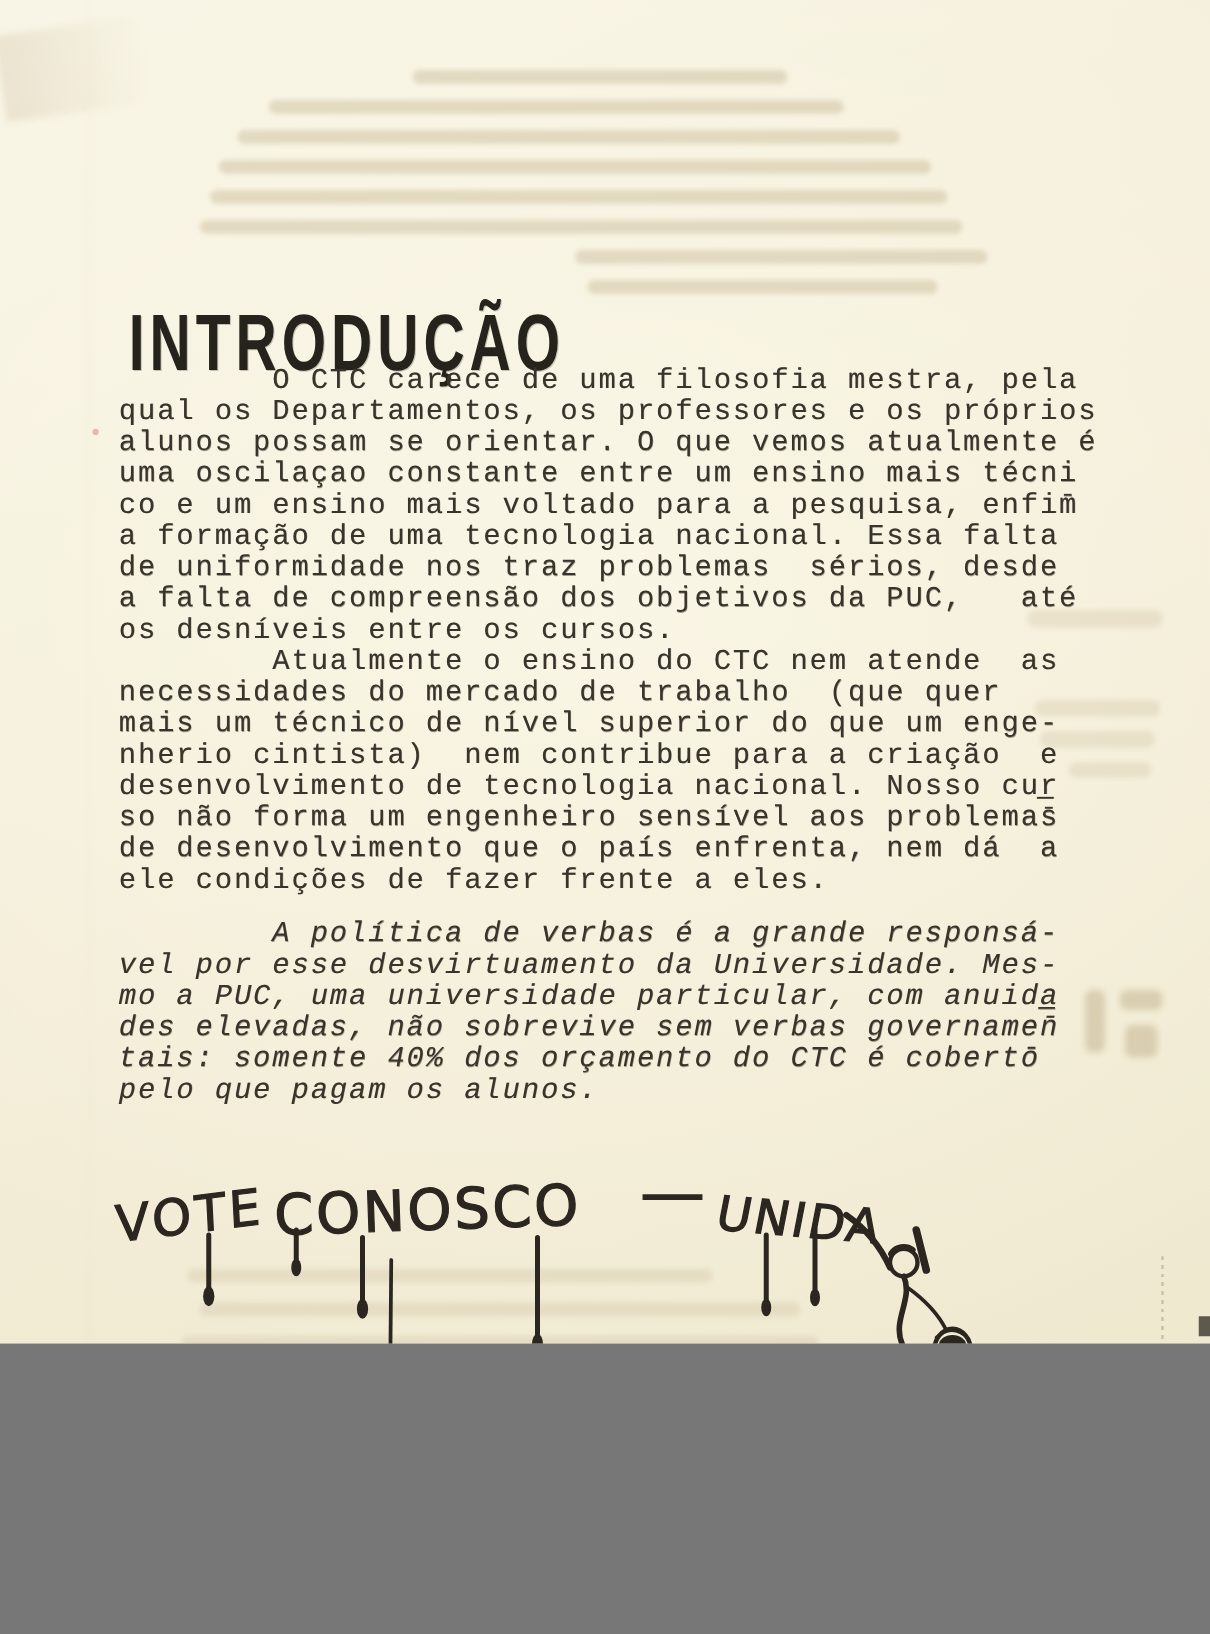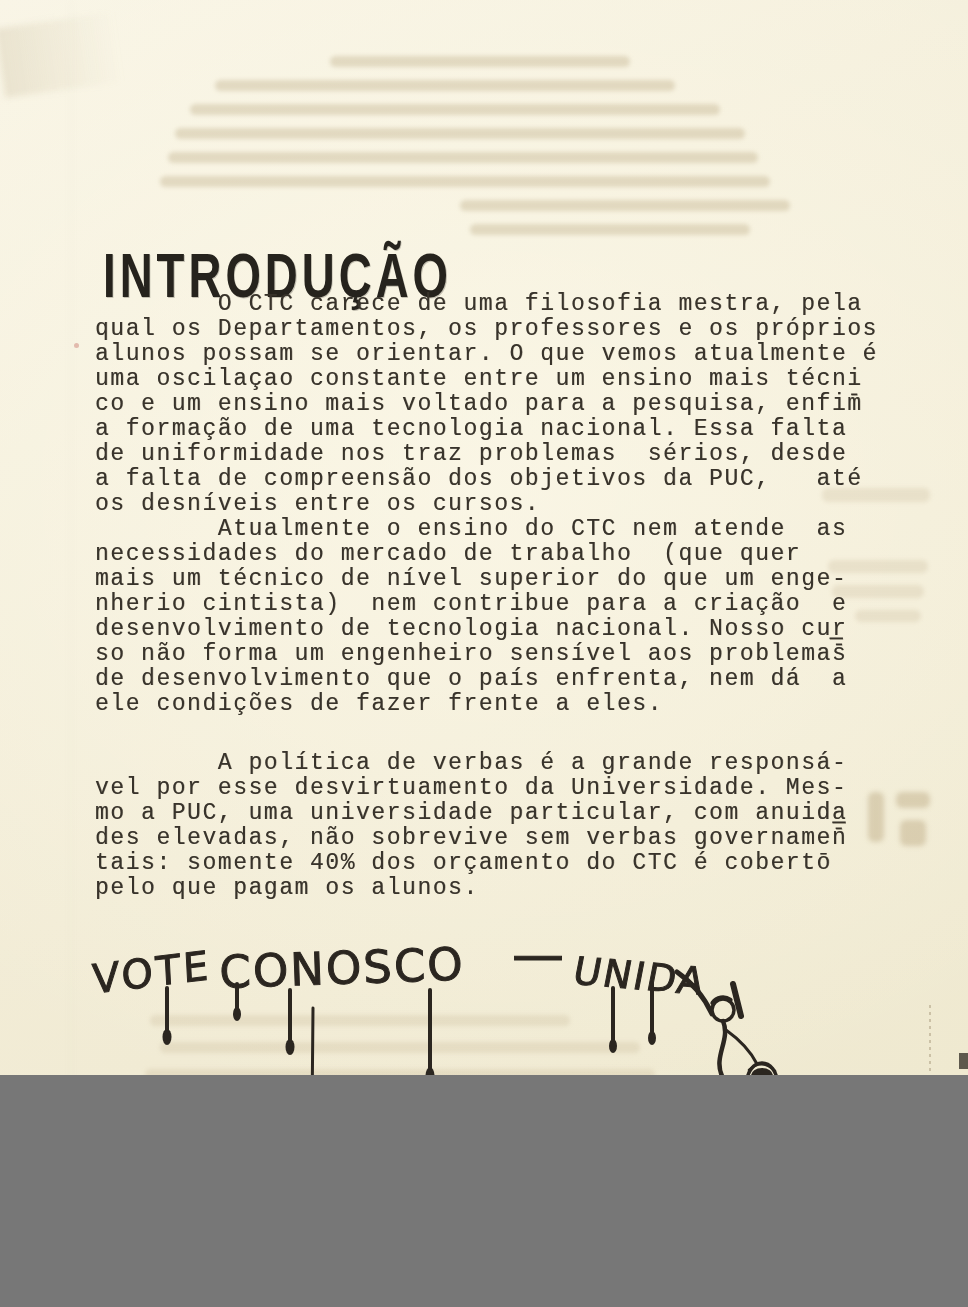--- a/index.html
+++ b/index.html
@@ -32,21 +32,21 @@
     white-space:nowrap;
   }
   
   .body-text{position:absolute;left:95px;top:292px;width:800px;color:#38332b;}
   .para{
     white-space:pre;
     font-size:23px;line-height:25px;letter-spacing:1.55px;
     text-shadow:.4px .4px .3px rgba(56,48,38,.45);
   }
   .para+.para{}
-  .para.p3{margin-top:34px;}
+  .para.p3{margin-top:18px;font-style:italic;}
   
   .slogan-layer{position:absolute;left:0;top:920px;width:968px;height:387px;}
   .slogan-layer svg{display:block;}
   text.paint{
     font-family:"DejaVu Sans","Liberation Sans",sans-serif;
     fill:#2b2620;font-weight:500;
   }
   
   .microtext{
     position:absolute;left:929px;top:1005px;width:2px;height:290px;

